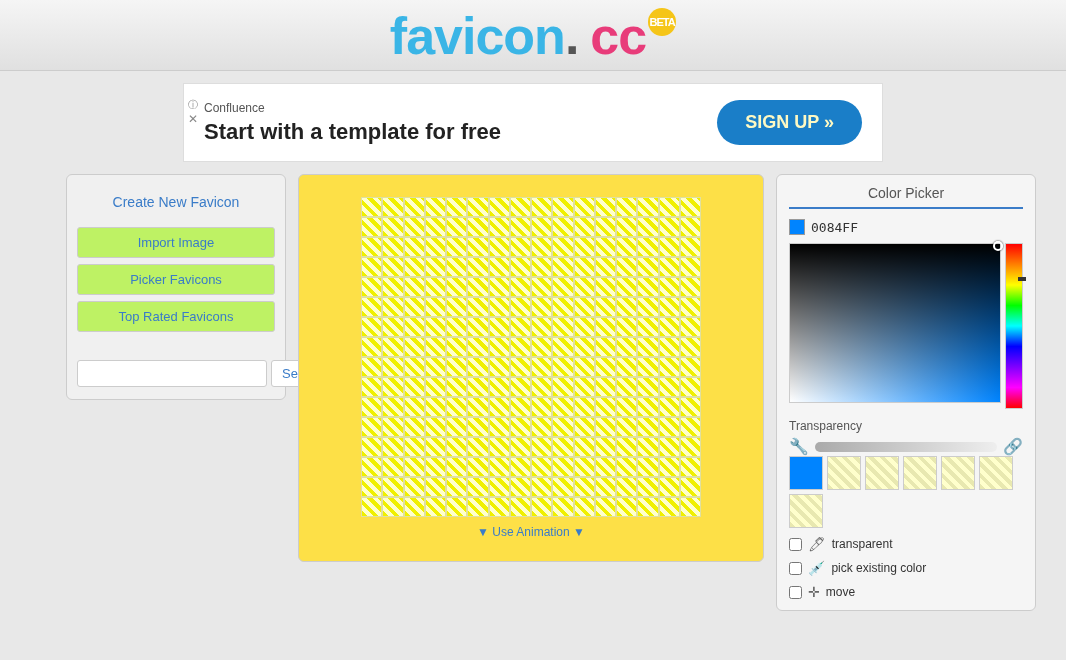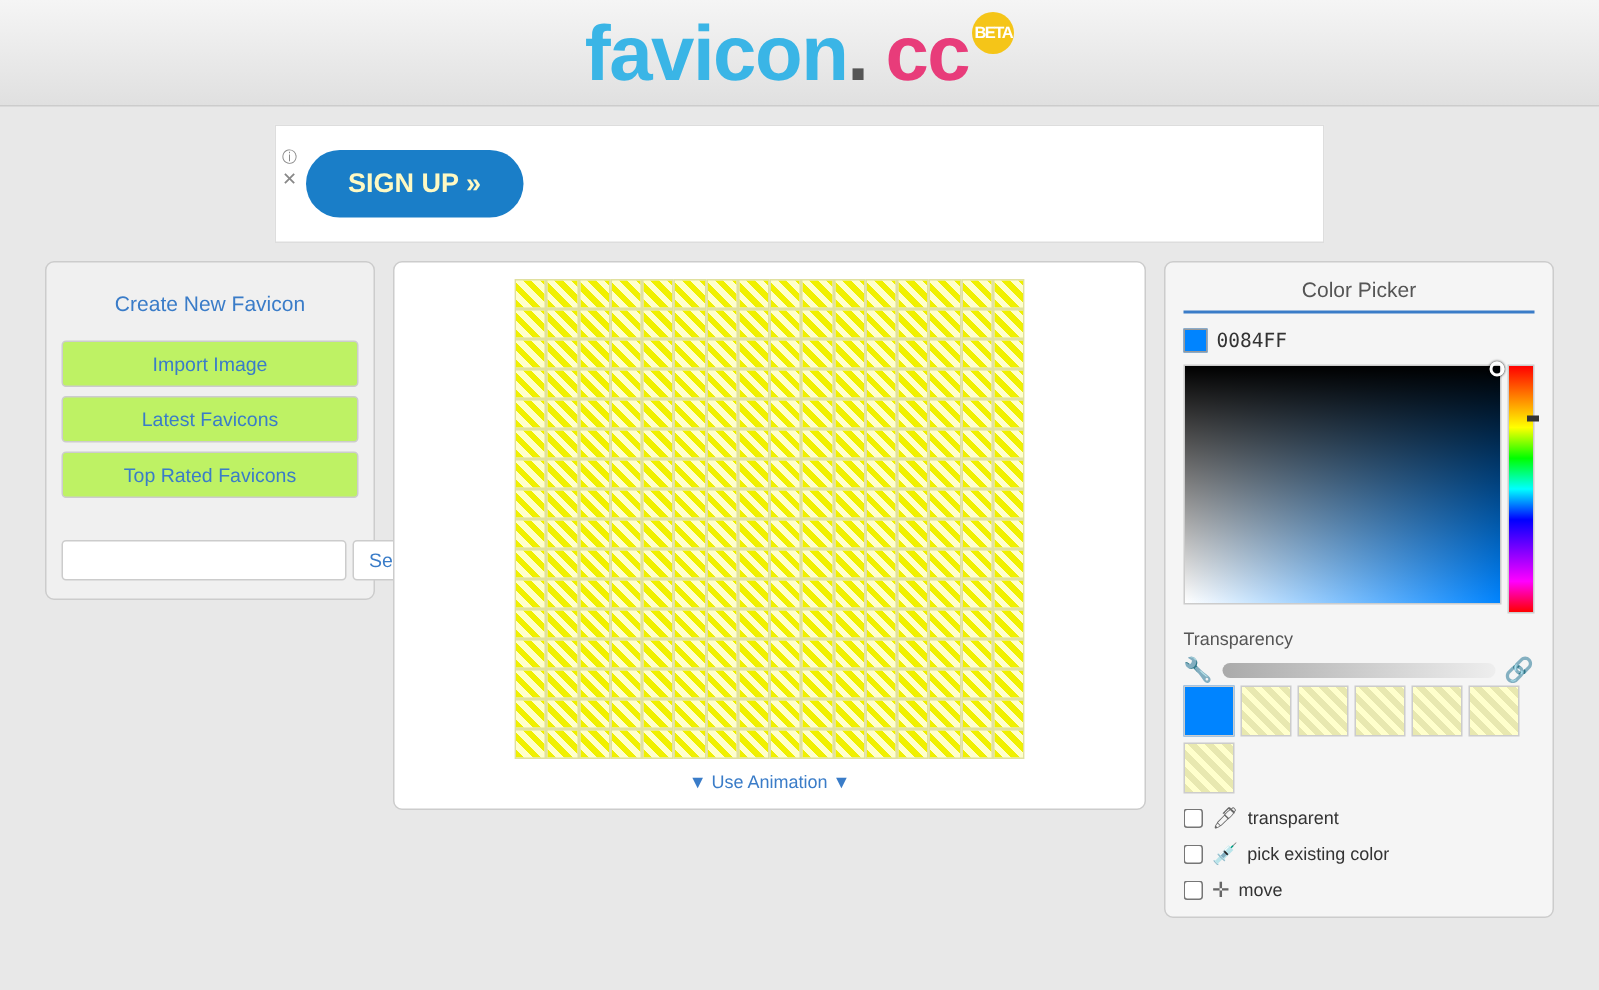--- a/index.html
+++ b/index.html
@@ -79,20 +79,21 @@
       color: #888;
       cursor: pointer;
     }
 
     
     .main-layout {
       display: flex;
       gap: 12px;
       padding: 0 30px 20px;
       align-items: flex-start;
+      margin-left: 36px;
     }
 
     
     .sidebar {
       background: #f0f0f0;
       border: 1px solid #ccc;
       border-radius: 6px;
       width: 220px;
       padding: 12px 10px;
       flex-shrink: 0;
@@ -135,25 +136,25 @@
       border: 1px solid #ccc;
       border-radius: 3px;
       padding: 5px 10px;
       color: #3a7cc8;
       cursor: pointer;
       font-size: 13px;
     }
 
     
     .canvas-area {
-      background: #ffffff;
+      background: #fde047;
       border: 1px solid #ccc;
       border-radius: 6px;
       flex: 1;
-      padding: 11px;
+      padding: 22px;
       display: flex;
       flex-direction: column;
       align-items: center;
     }
     .favicon-canvas {
       width: 340px;
       height: 320px;
       position: relative;
       overflow: hidden;
       background: #f8f8d0;
@@ -337,29 +338,33 @@
   <div>
     <span class="logo-text">
       <span class="logo-favicon">favicon</span><span class="logo-dot">.</span><span class="logo-cc">cc</span><span class="logo-beta">BETA</span>
     </span>
   </div>
 </div>
 
 <div class="ad-banner">
   <span class="ad-info">ⓘ</span>
   <span class="ad-close">✕</span>
+  <div class="ad-left">
+    <div class="ad-confluence">Confluence</div>
+    <div class="ad-headline">Start with a template for free</div>
+  </div>
   <button class="ad-signup">SIGN UP »</button>
 </div>
 
 <div class="main-layout">
 
   <div class="sidebar">
     <button class="sidebar-btn create">Create New Favicon</button>
     <button class="sidebar-btn">Import Image</button>
-    <button class="sidebar-btn">Latest Favicons</button>
+    <button class="sidebar-btn">Picker Favicons</button>
     <button class="sidebar-btn">Top Rated Favicons</button>
     <div class="sidebar-spacer"></div>
     <div class="sidebar-search-row">
       <input class="sidebar-search-input" type="text" placeholder="" style="">
       <button class="sidebar-search-btn">Search</button>
     </div>
   </div>
 
   <div class="canvas-area">
     <div class="favicon-canvas">

